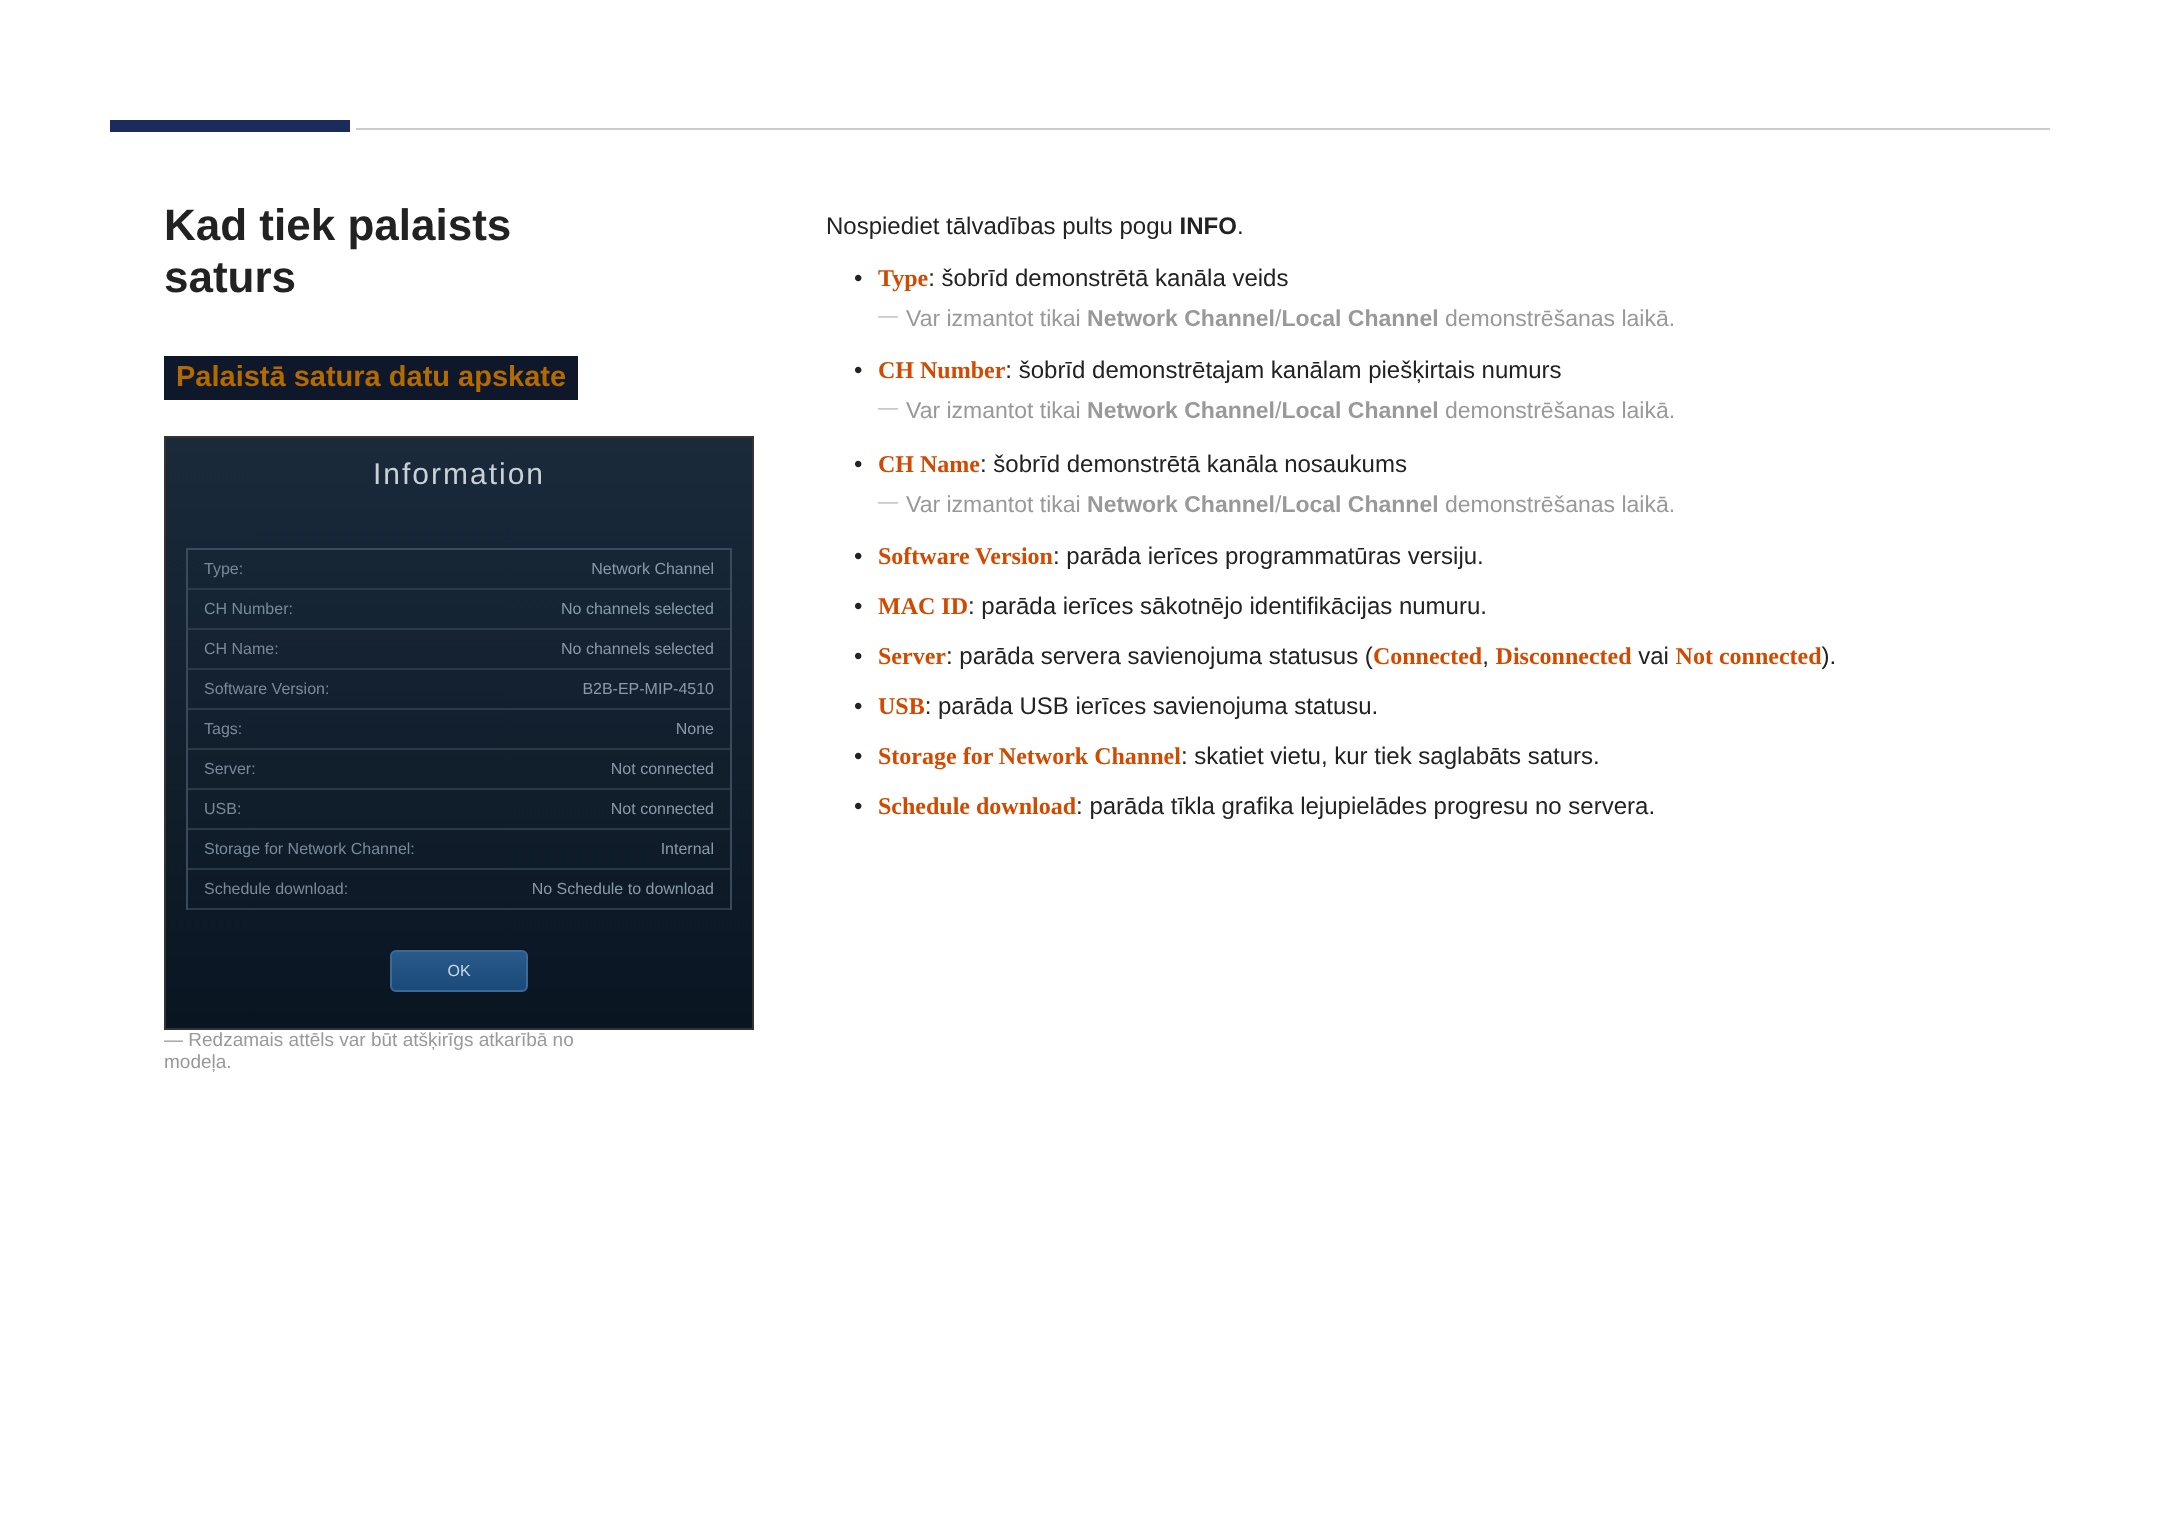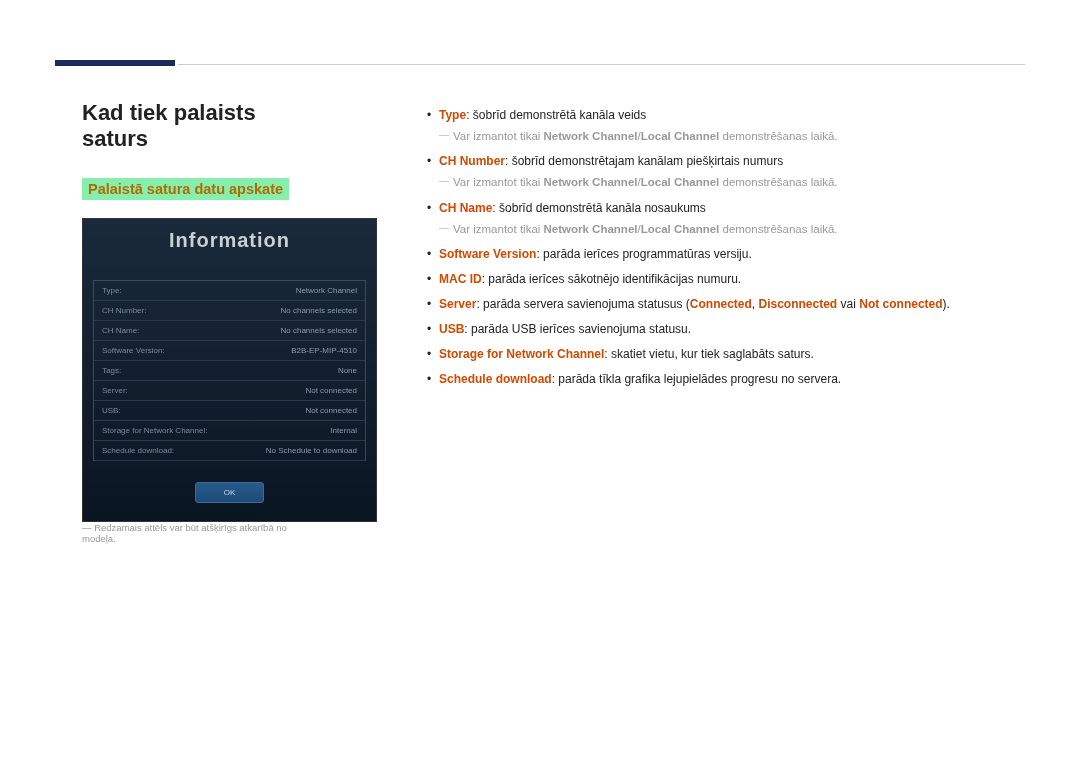--- a/index.html
+++ b/index.html
@@ -45,40 +45,40 @@
     padding-top: 6px;
   }
   h1 {
     font-size: 22px;
     font-weight: 700;
     color: #222;
     margin-bottom: 26px;
   }
   .section-title {
     display: inline-block;
-    background: #86efac;
+    background: #0f172a;
     color: #b36a00;
     font-weight: 700;
     font-size: 14.5px;
     padding: 3px 6px;
     margin-bottom: 18px;
     text-align: right;
   }
   .device-screenshot {
     width: 295px;
     border: 1px solid #333;
     background: linear-gradient(to bottom, #1a2a3a 0%, #0a1522 100%);
     padding: 0;
     position: relative;
   }
   .device-header {
     text-align: center;
     color: #c8d0d8;
-    font-size: 20px;
-    font-weight: 700;
+    font-size: 15px;
+    font-weight: 400;
     padding: 10px 0 12px 0;
     letter-spacing: 1px;
   }
   .device-info-table {
     margin: 16px 10px 10px 10px;
     border: 1px solid #3a4a5a;
     border-bottom: none;
   }
   .info-row {
     display: flex;
@@ -137,21 +137,21 @@
     padding-left: 14px;
   }
   .sub-note::before {
     content: "―";
     position: absolute;
     left: 0;
     top: -1px;
     color: #bbb;
     font-size: 10px;
   }
-  .hl { color: #d14a00; font-weight: 700; }
+  .hl { color: #d14a00; font-weight: 700; font-family: Liberation Serif, serif; }
   .hlg { color: #999; font-weight: 700; }
   .bold { font-weight: 700; }
 </style>
 </head>
 <body>
 
 <div class="top-bar-thick"></div>
 <div class="top-bar-thin"></div>
 
 <div class="content">
@@ -204,20 +204,23 @@
       </div>
     </div>
 
     <div class="footnote">
       <span>―</span>
       <span>Redzamais attēls var būt atšķirīgs atkarībā no modeļa.</span>
     </div>
   </div>
 
   <div class="right-col">
+    <p class="intro">
+      <span>Nospiediet tālvadības pults pogu </span><span class="bold">INFO</span><span>.</span>
+    </p>
     <ul class="bullets">
       <li>
         <span class="hl">Type</span><span>: šobrīd demonstrētā kanāla veids</span>
         <div class="sub-note">
           <span>Var izmantot tikai </span><span class="hlg">Network Channel</span><span>/</span><span class="hlg">Local Channel</span><span> demonstrēšanas laikā.</span>
         </div>
       </li>
       <li>
         <span class="hl">CH Number</span><span>: šobrīd demonstrētajam kanālam piešķirtais numurs</span>
         <div class="sub-note">

